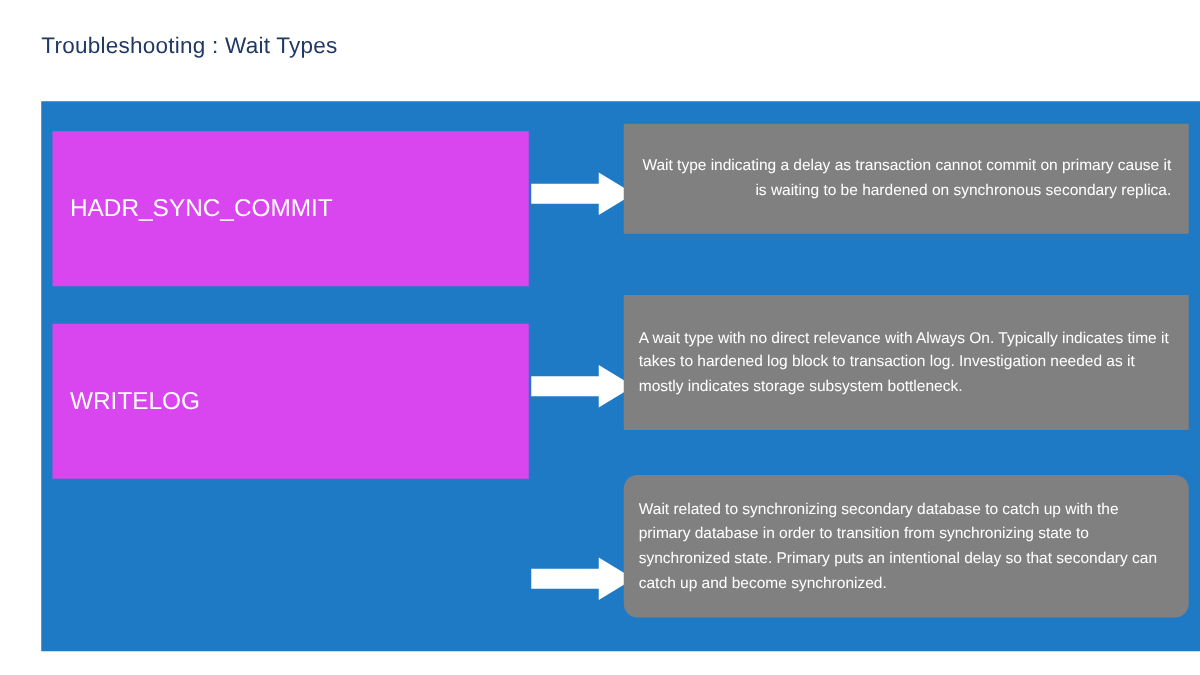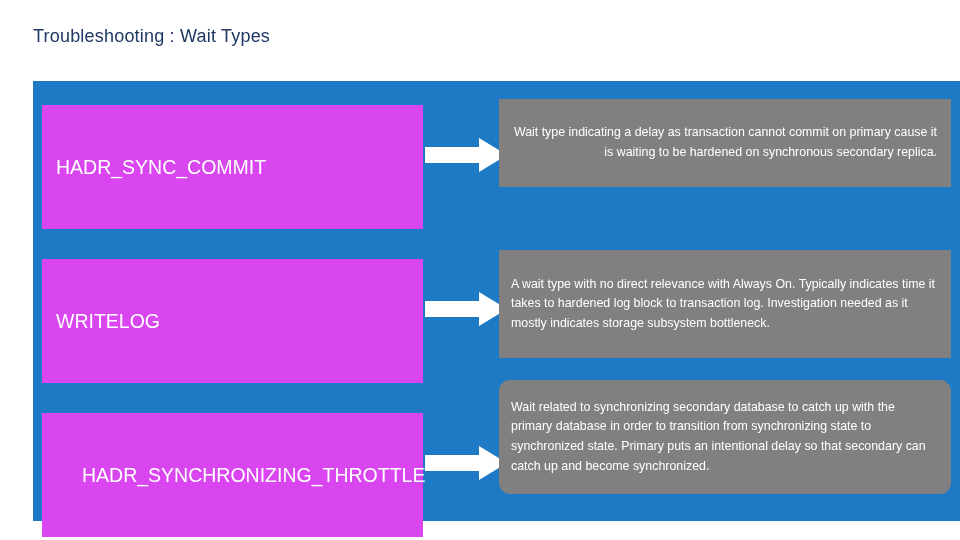--- a/index.html
+++ b/index.html
@@ -100,21 +100,21 @@
     position: absolute;
     left: 466px;
     width: 452px;
     background: #808080;
     box-sizing: border-box;
     padding: 12px 14px 12px 12px;
     display: flex;
     align-items: center;
   }
   .desc-box.d1 { top: -6px; height: 88px; text-align: right; }
-  .desc-box.d2 { top: -23px; height: 108px; margin-top: 14px; }
+  .desc-box.d2 { top: -23px; height: 108px; }
   .desc-box.d3 { top: -33px; height: 114px; border-radius: 11px; }
   .desc-text {
     color: #ffffff;
     font-size: 12.4px;
     line-height: 19.6px;
   }
 </style>
 </head>
 <body>
 
@@ -144,23 +144,20 @@
       <div class="arrow">
         <div class="shaft"></div>
         <div class="head"></div>
       </div>
       <div class="desc-box d2">
         <span class="desc-text">A wait type with no direct relevance with Always On. Typically indicates time it takes to hardened log block to transaction log. Investigation needed as it mostly indicates storage subsystem bottleneck.</span>
       </div>
     </div>
 
     <div class="row row-3">
-      <div class="term-box indent">
-        <span class="term-text">HADR_SYNCHRONIZING_THROTTLE</span>
-      </div>
       <div class="arrow">
         <div class="shaft"></div>
         <div class="head"></div>
       </div>
       <div class="desc-box d3">
         <span class="desc-text">Wait related to synchronizing secondary database to catch up with the primary database in order to transition from synchronizing state to synchronized state. Primary puts an intentional delay so that secondary can catch up and become synchronized.</span>
       </div>
     </div>
 
   </div>

